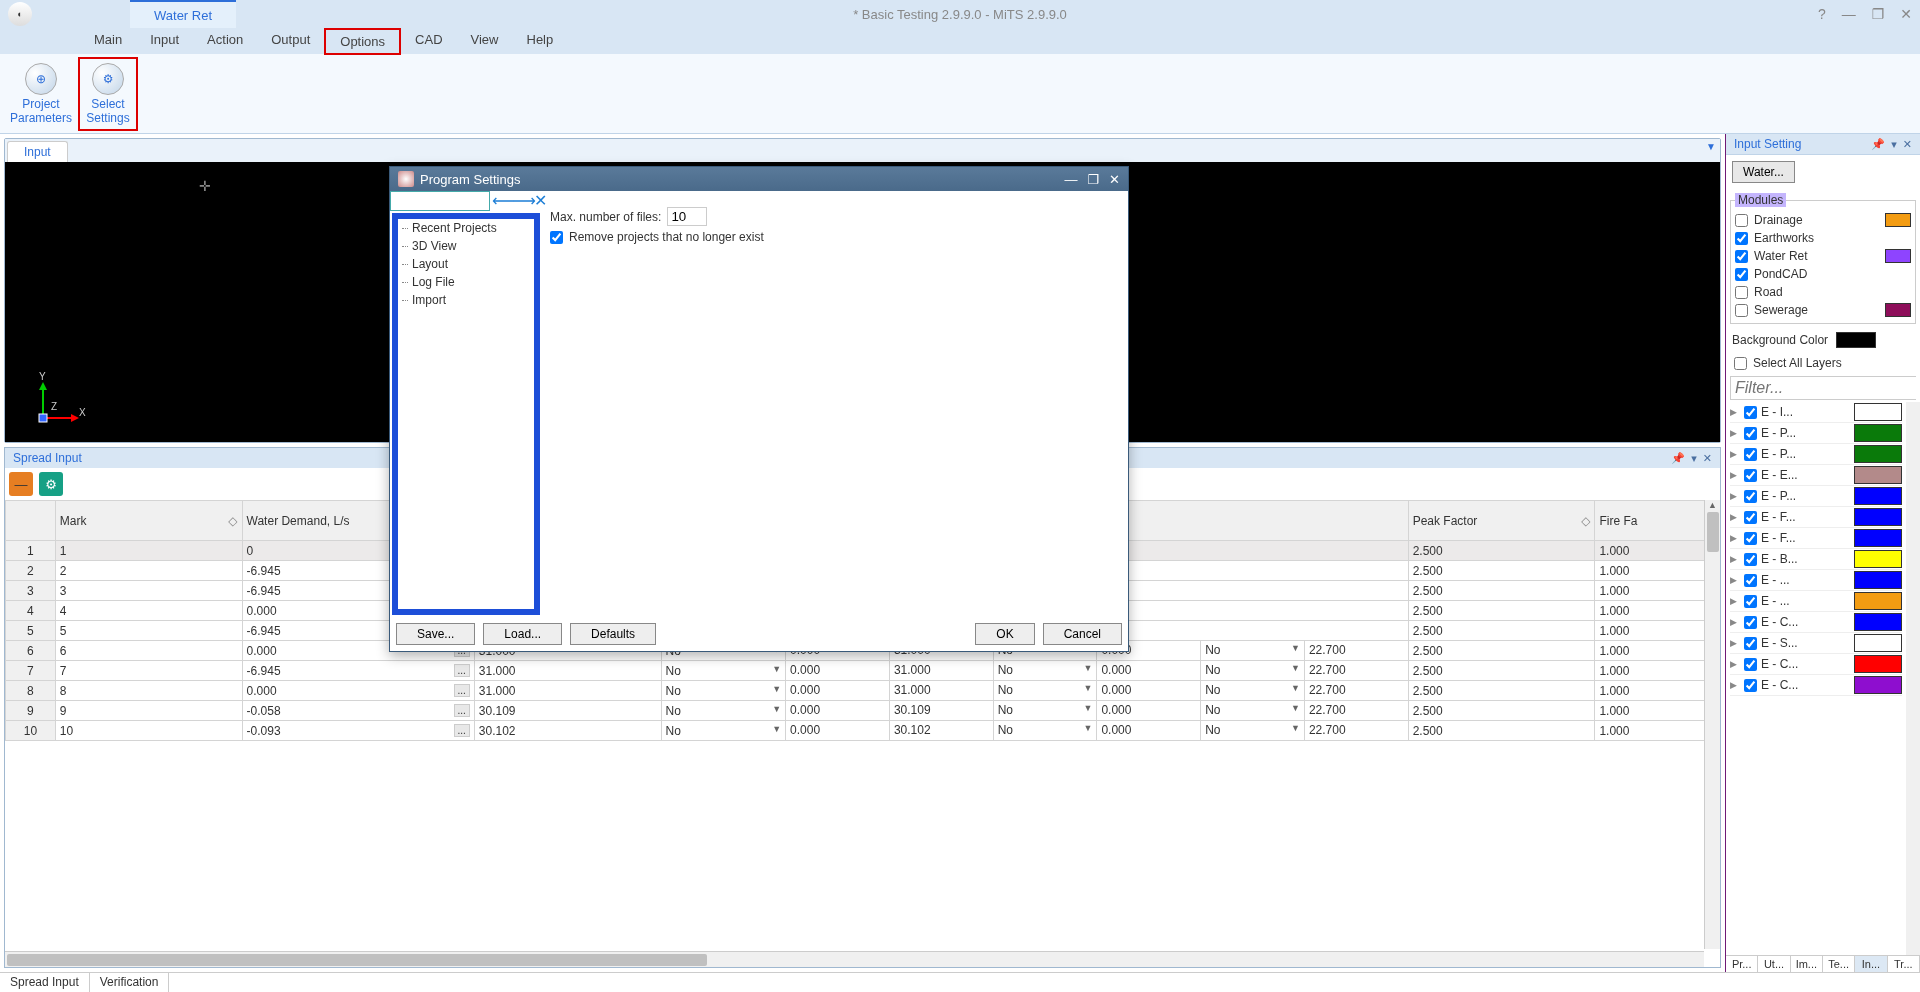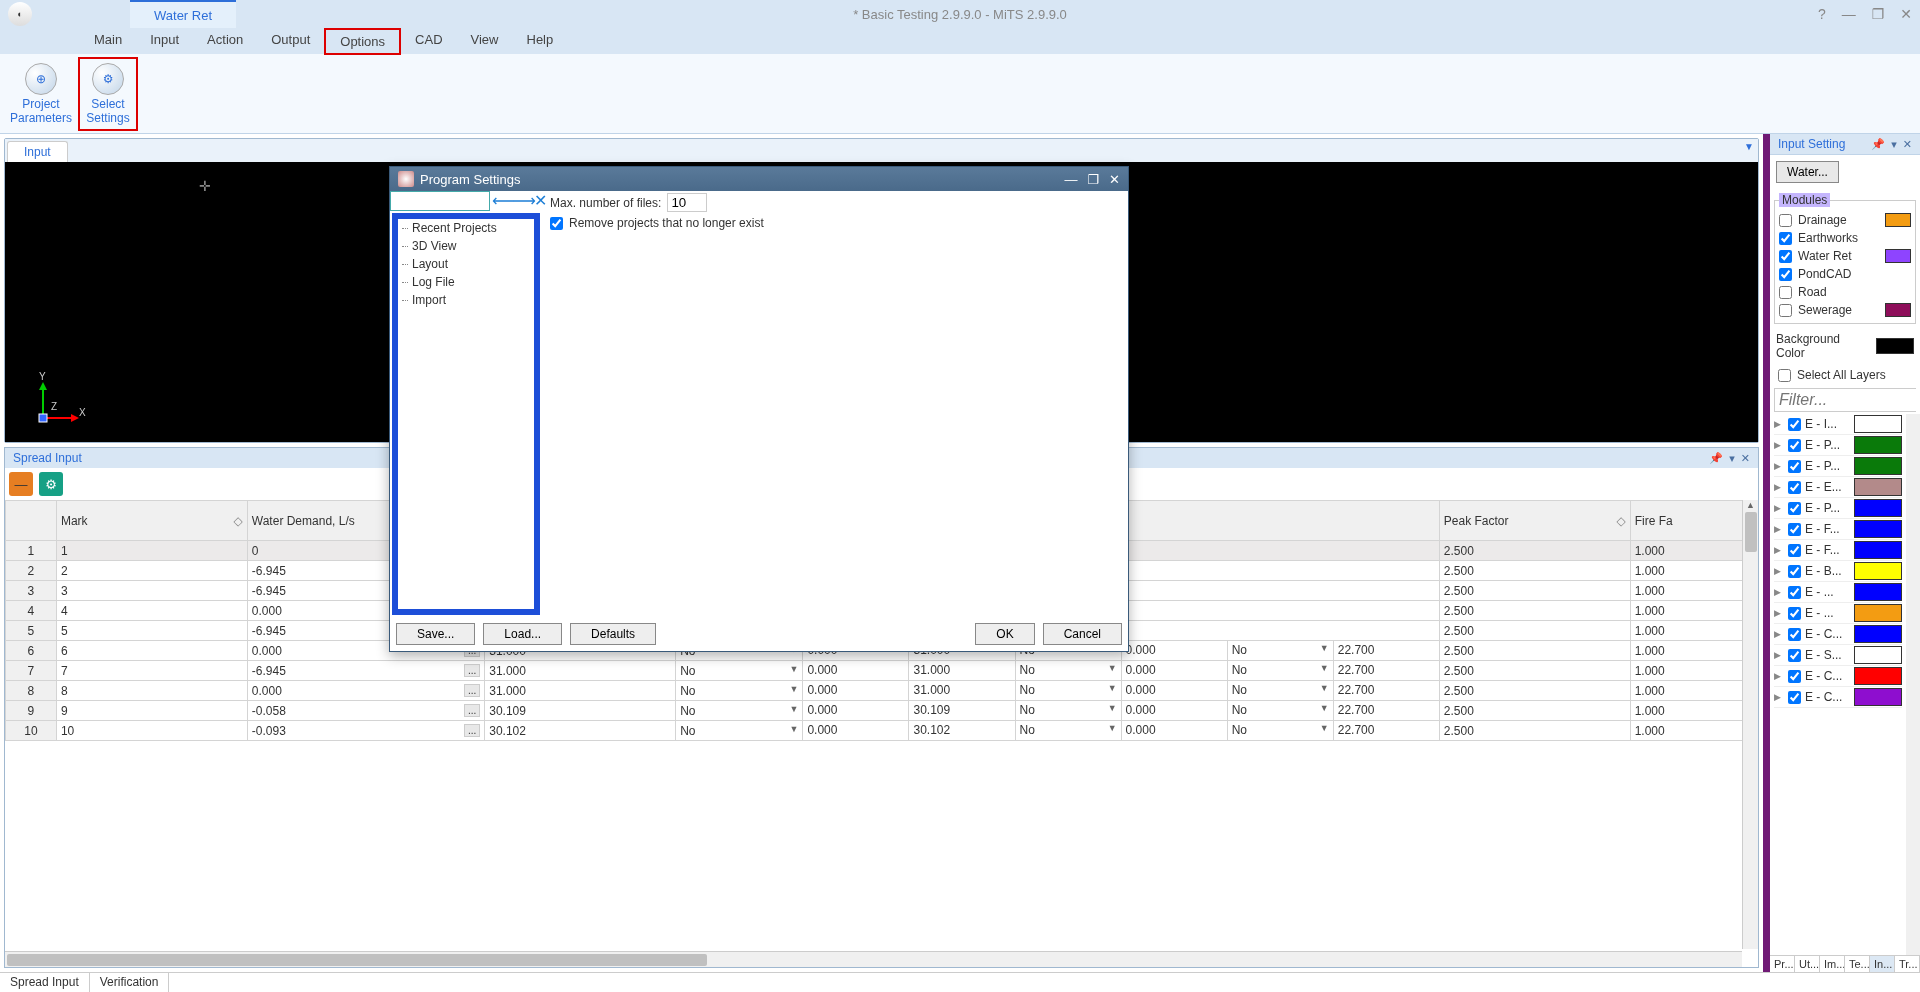--- a/index.html
+++ b/index.html
@@ -20,21 +20,21 @@
 
 
 .ribbon { height: 80px; background: #f4f9fe; border-bottom: 1px solid #c0d4e8; display: flex; align-items: center; padding: 4px; gap: 0; }
 .ribbon-btn { display: flex; flex-direction: column; align-items: center; padding: 4px 6px; min-width: 60px; cursor: pointer; color: #2e6fd9; font-size: 12px; }
 .ribbon-btn .ribbon-icon { width: 32px; height: 32px; border-radius: 50%; background: radial-gradient(circle at 30% 30%, #fff, #c0d4e8); border: 1px solid #aaa; margin-bottom: 2px; display: flex; align-items: center; justify-content: center; }
 .ribbon-btn.highlighted { border: 2px solid #d00; }
 
 
 .main-area { display: flex; height: calc(100% - 28px - 26px - 80px - 20px); }
 .left-area { flex: 1; display: flex; flex-direction: column; padding: 4px; gap: 4px; position: relative; }
-.right-panel { width: 157px; border-left: 7px solid #701a75; display: flex; flex-direction: column; }
+.right-panel { width: 195px; border-left: 1px solid #701a75; display: flex; flex-direction: column; }
 
 
 .viewport-panel { border: 1px solid #a0b8d0; border-radius: 2px; }
 .panel-header { background: #d8e6f4; padding: 3px 8px; color: #2e6fd9; display: flex; align-items: center; font-size: 12px; }
 .panel-header .panel-controls { margin-left: auto; display: flex; gap: 6px; color: #4a6fa0; font-size: 11px; }
 .viewport-tabs { display: flex; background: #eaf2fa; padding-top: 2px; }
 .viewport-tab { padding: 3px 16px; background: #fff; border: 1px solid #ccc; border-bottom: none; color: #2e6fd9; font-size: 12px; border-radius: 3px 3px 0 0; margin-left: 2px; }
 .viewport-canvas { background: #000; height: 280px; position: relative; }
 .viewport-canvas .crosshair { position: absolute; top: 16px; left: 194px; color: #888; font-size: 14px; }
 .viewport-canvas .axis { position: absolute; bottom: 10px; left: 24px; }
@@ -92,21 +92,21 @@
 
 .dialog { position: absolute; top: 166px; left: 389px; width: 740px; height: 486px; border: 1px solid #3a5a7a; background: #fff; box-shadow: 0 4px 12px rgba(0,0,0,0.3); display: flex; flex-direction: column; z-index: 100; }
 .dialog-title { background: linear-gradient(#5a7a9a, #4a6a8a); color: #fff; padding: 4px 8px; display: flex; align-items: center; gap: 6px; font-size: 13px; }
 .dialog-title .dlg-icon { width: 16px; height: 16px; background: radial-gradient(#fff,#c88); border-radius: 2px; }
 .dialog-title .dlg-controls { margin-left: auto; display: flex; gap: 10px; font-size: 13px; }
 .dialog-body { flex: 1; display: flex; position: relative; }
 .dialog-search { position: absolute; top: 0; left: 0; width: 100px; height: 20px; border: 1px solid #4aa; background: #fff; z-index: 2; }
 .dialog-tree { width: 148px; border: 6px solid #1d4ed8; margin: 22px 2px 2px 2px; }
 .dialog-tree .tree-item { padding: 2px 0 2px 14px; font-size: 12px; position: relative; }
 .dialog-tree .tree-item::before { content: ""; position: absolute; left: 4px; top: 50%; width: 6px; border-top: 1px dotted #888; }
-.dialog-content { flex: 1; padding: 2px 8px; font-size: 12px; }
+.dialog-content { flex: 1; padding: 16px 8px; font-size: 12px; }
 .dialog-content .row { display: flex; align-items: center; gap: 6px; margin-bottom: 4px; }
 .dialog-content input[type=text] { border: 1px solid #ccc; padding: 1px 3px; width: 40px; }
 .arrow-annot { color: #1e7fd6; font-size: 16px; letter-spacing: -2px; }
 .dialog-footer { padding: 6px; display: flex; gap: 8px; border-top: 0; }
 .dialog-footer button { border: 1px solid #888; background: #eee; padding: 3px 20px; font-size: 12px; cursor: pointer; }
 .dialog-footer .spacer { flex: 1; }
 
 .collapse-arrow { margin-left: auto; color: #2e6fd9; font-size: 10px; padding-right: 4px; }
 </style>
 </head>

